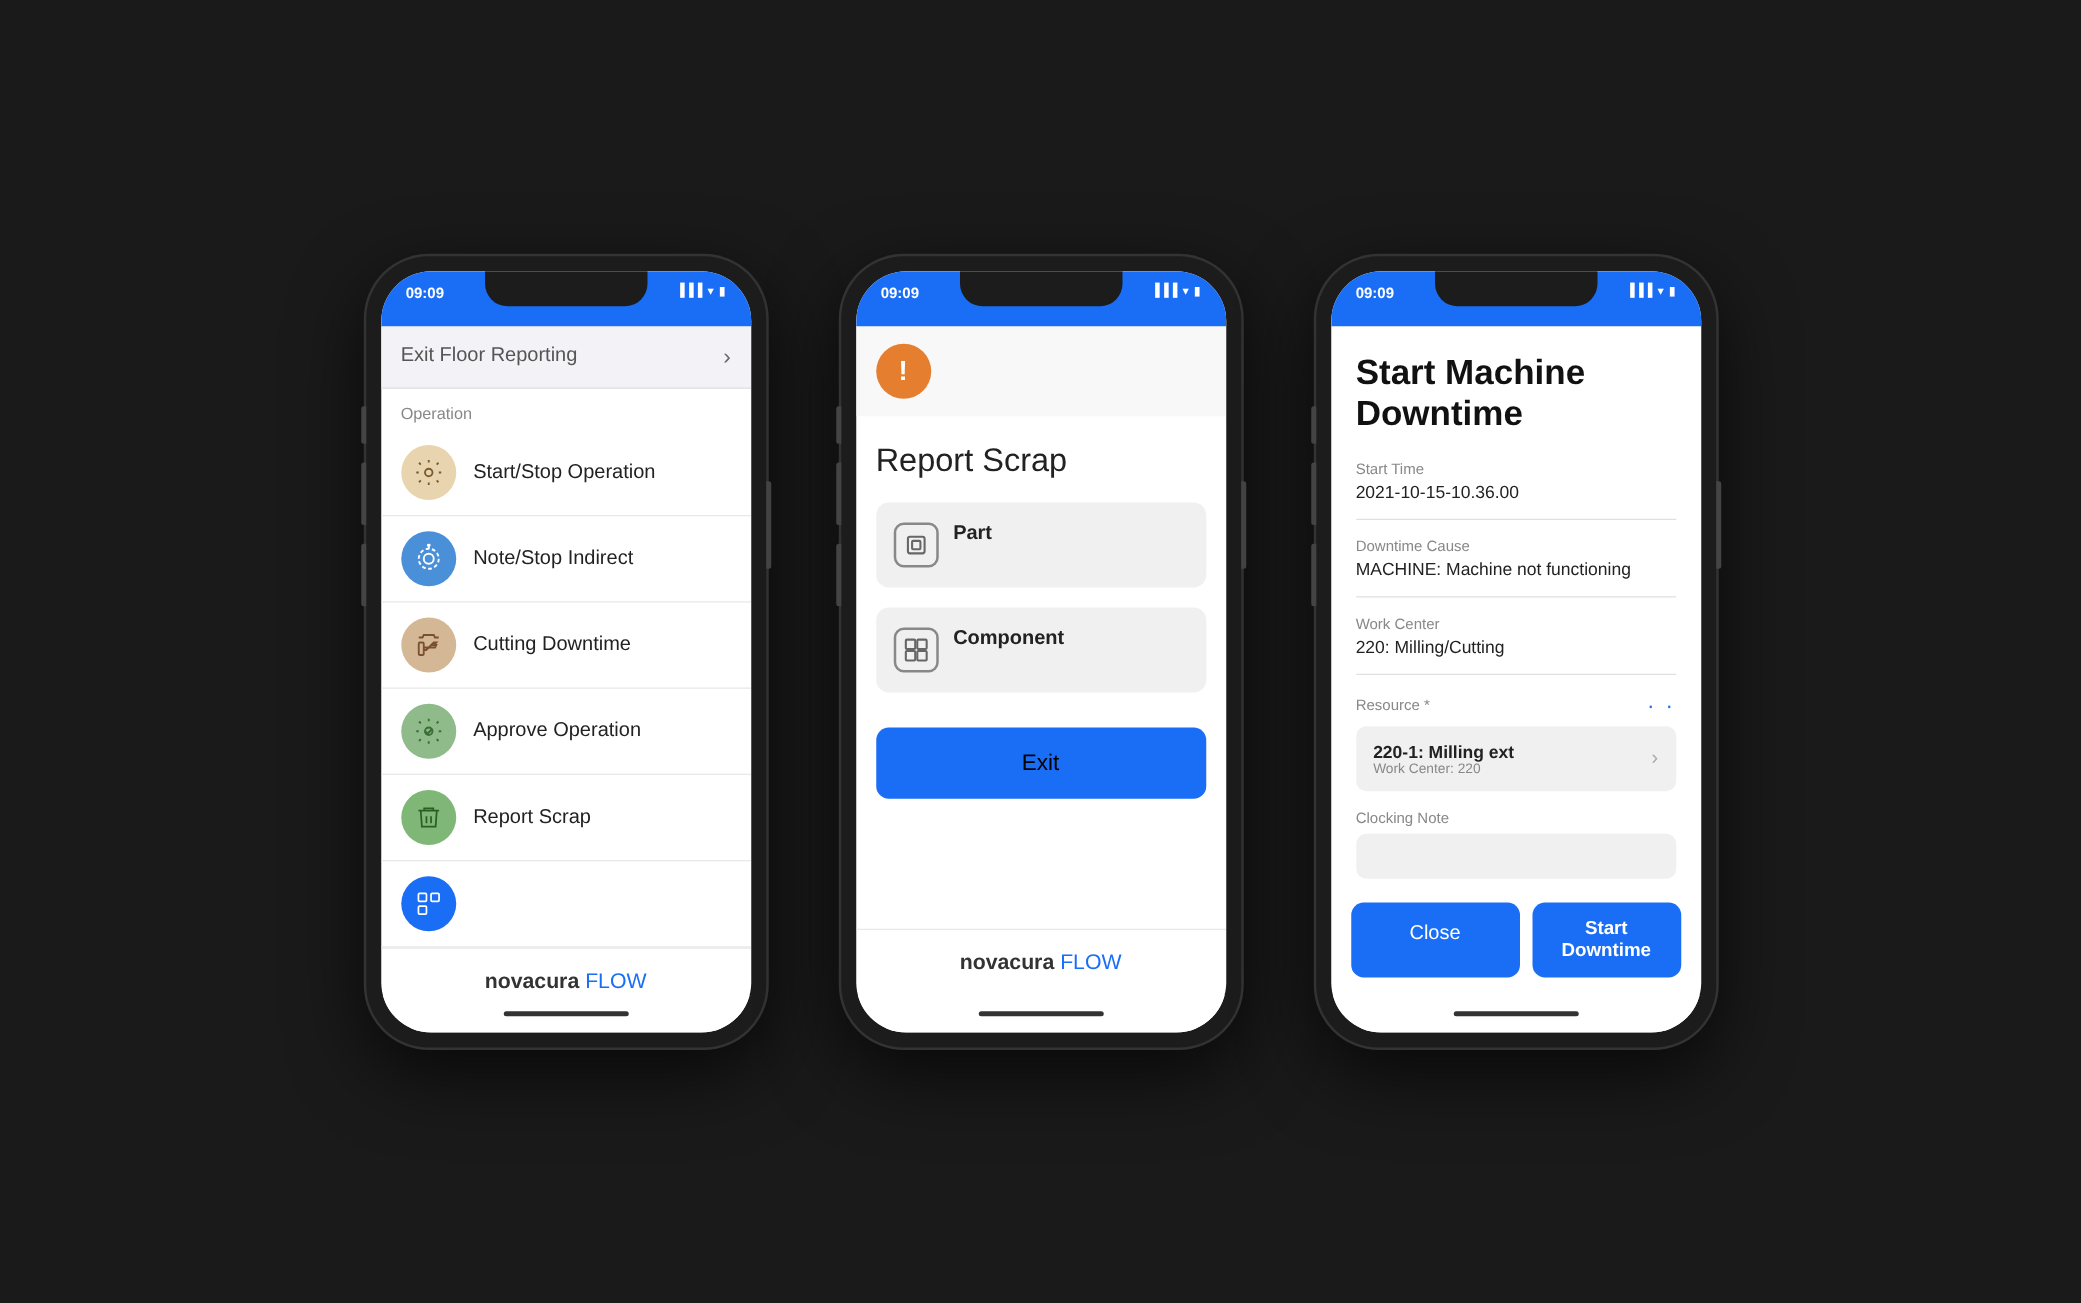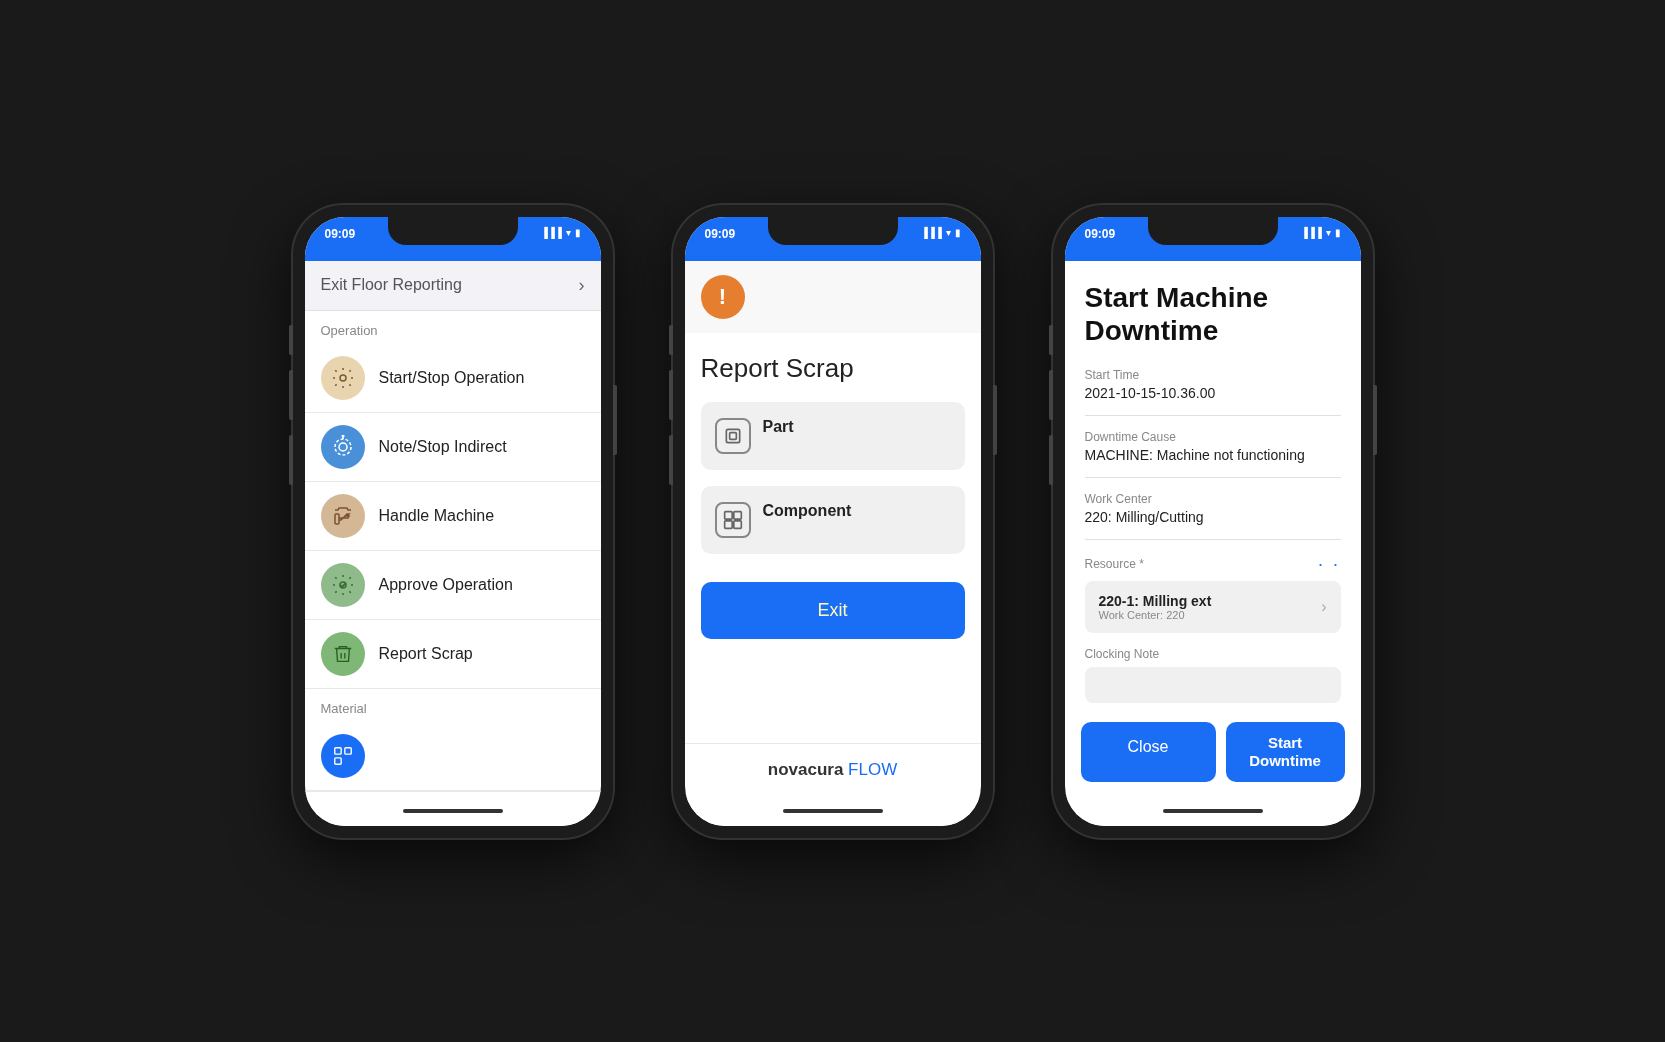--- a/index.html
+++ b/index.html
@@ -223,21 +223,21 @@
       flex-shrink: 0;
     }
     .p2-option-label {
       font-size: 16px;
       font-weight: 600;
       color: #222;
     }
     .p2-exit-btn {
       margin: 20px 16px 0;
       background: #1a6ef5;
-      color: #fef9c3;
+      color: #000000;
       border: none;
       border-radius: 10px;
       padding: 18px;
       font-size: 18px;
       font-weight: 500;
       width: calc(100% - 32px);
       text-align: center;
     }
 
     
@@ -435,21 +435,21 @@
         </div>
 
         <div class="p1-menu-item">
           <div class="p1-icon-circle icon-beige">
             <svg width="24" height="24" viewBox="0 0 24 24" fill="none" stroke="#7a5030" stroke-width="1.5">
               <rect x="4" y="10" width="4" height="10" rx="1"></rect>
               <path d="M8 14h4l4-4h2l-2 2h2l-1 2h-5l-2 2H8"></path>
               <path d="M4 6h3l1-2h8l1 2h3"></path>
             </svg>
           </div>
-          <span class="p1-item-label">Handle Machine</span>
+          <span class="p1-item-label">Cutting Downtime</span>
         </div>
 
         <div class="p1-menu-item">
           <div class="p1-icon-circle icon-green">
             <svg width="24" height="24" viewBox="0 0 24 24" fill="none" stroke="#3a6e35" stroke-width="1.5">
               <circle cx="12" cy="12" r="3"></circle>
                 <path d="M12 2v2M12 20v2M4.22 4.22l1.42 1.42M18.36 18.36l1.42 1.42M2 12h2M20 12h2M4.22 19.78l1.42-1.42M18.36 5.64l1.42-1.42"></path>
               <path d="M9 12l2 2 4-4" stroke-width="1.8"></path>
             </svg>
           </div>
@@ -460,21 +460,20 @@
           <div class="p1-icon-circle icon-green2">
             <svg width="22" height="22" viewBox="0 0 24 24" fill="none" stroke="#2a5e25" stroke-width="1.5">
               <path d="M3 6h18M8 6V4h8v2M19 6l-1 14H6L5 6"></path>
               <line x1="10" y1="11" x2="10" y2="17"></line>
                 <line x1="14" y1="11" x2="14" y2="17"></line>
             </svg>
           </div>
           <span class="p1-item-label">Report Scrap</span>
         </div>
 
-        <div class="p1-section-label">Material</div>
 
         <div class="p1-menu-item">
           <div class="material-icon">
             <svg width="22" height="22" viewBox="0 0 24 24" fill="none" stroke="white" stroke-width="1.5">
               <rect x="3" y="3" width="7" height="7" rx="1"></rect>
                 <rect x="14" y="3" width="7" height="7" rx="1"></rect>
               <rect x="3" y="14" width="7" height="7" rx="1"></rect>
             </svg>
           </div>
         </div>

